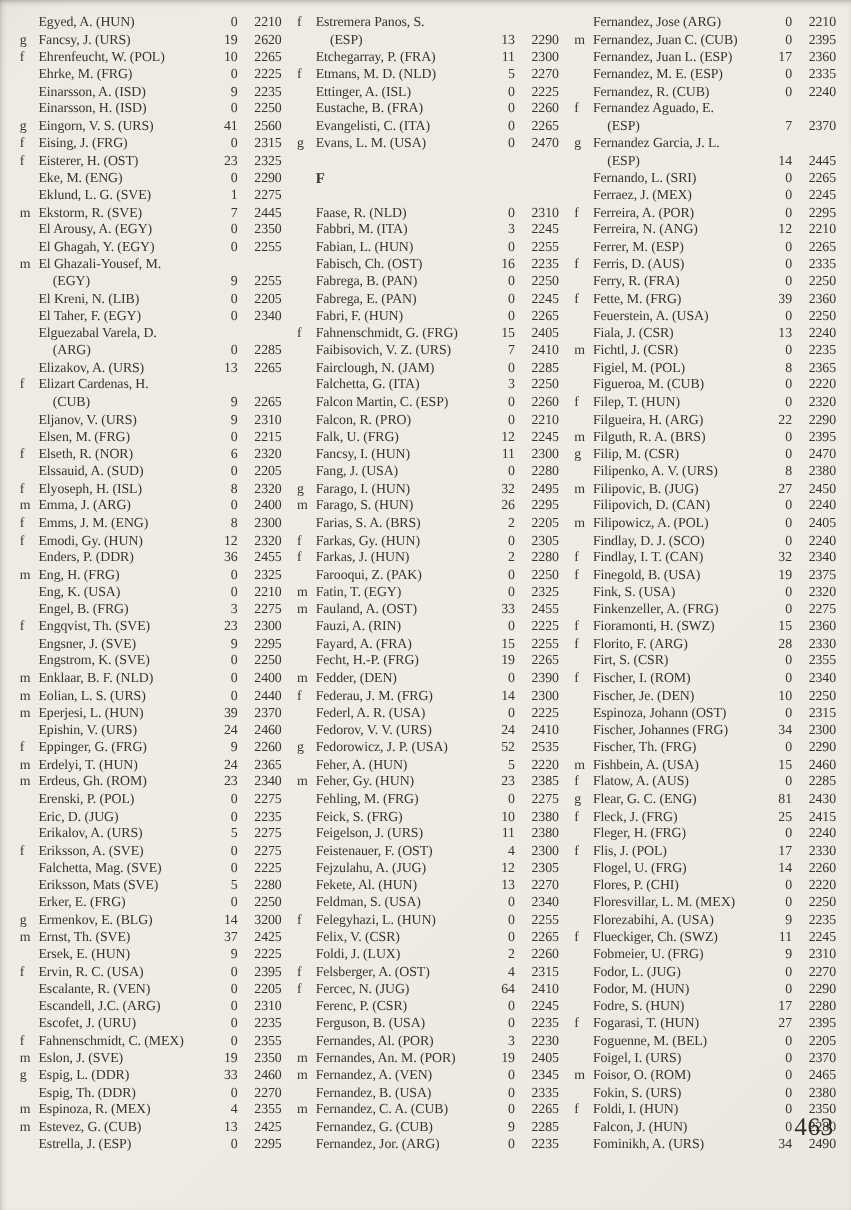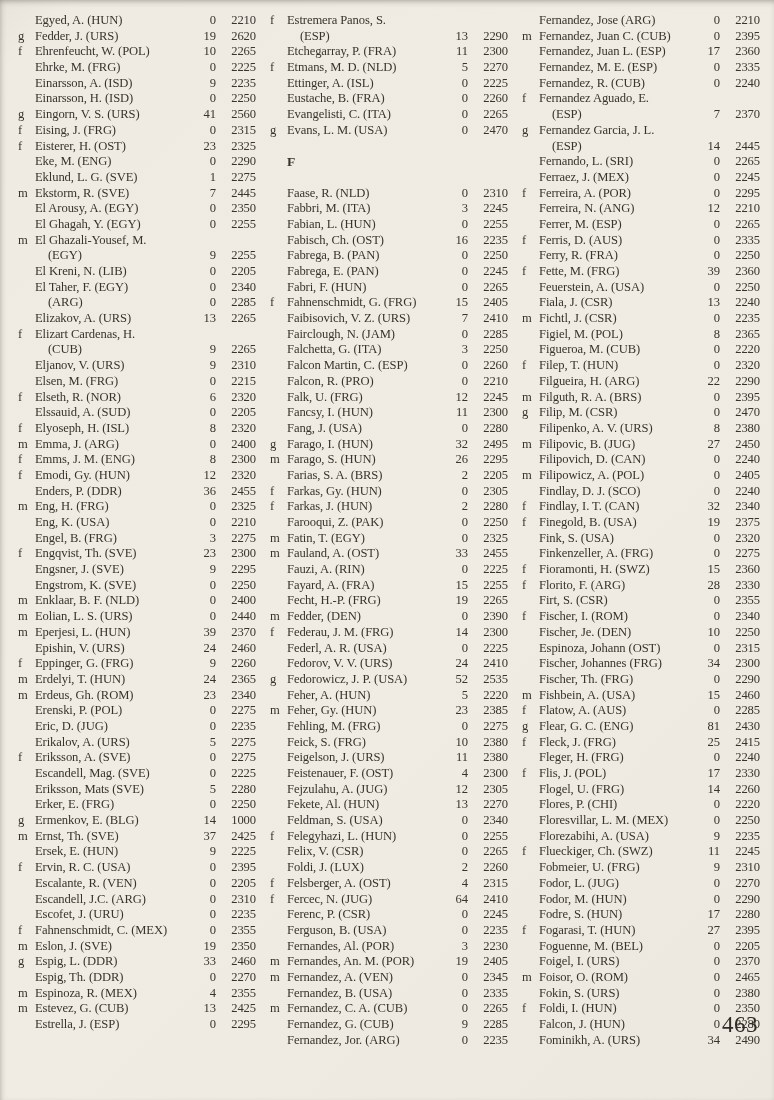--- a/index.html
+++ b/index.html
@@ -55,21 +55,21 @@
   <div class="columns">
     <div class="col">
         <div class="row">
           <span class="flag"></span>
           <span class="name">Egyed, A. (HUN)</span>
           <span class="games">0</span>
           <span class="rating">2210</span>
         </div>
         <div class="row">
           <span class="flag">g</span>
-          <span class="name">Fedder, J. (URS)</span>
+          <span class="name">Fancsy, J. (URS)</span>
           <span class="games">19</span>
           <span class="rating">2620</span>
         </div>
         <div class="row">
           <span class="flag">f</span>
           <span class="name">Ehrenfeucht, W. (POL)</span>
           <span class="games">10</span>
           <span class="rating">2265</span>
         </div>
         <div class="row">
@@ -155,20 +155,24 @@
           <span class="rating">2205</span>
         </div>
         <div class="row">
           <span class="flag"></span>
           <span class="name">El Taher, F. (EGY)</span>
           <span class="games">0</span>
           <span class="rating">2340</span>
         </div>
         <div class="row">
           <span class="flag"></span>
+          <span class="name">Elguezabal Varela, D.</span>
+        </div>
+        <div class="row">
+          <span class="flag"></span>
           <span class="name cont">(ARG)</span>
           <span class="games">0</span>
           <span class="rating">2285</span>
         </div>
         <div class="row">
           <span class="flag"></span>
           <span class="name">Elizakov, A. (URS)</span>
           <span class="games">13</span>
           <span class="rating">2265</span>
         </div>
@@ -333,41 +337,41 @@
           <span class="rating">2275</span>
         </div>
         <div class="row">
           <span class="flag">f</span>
           <span class="name">Eriksson, A. (SVE)</span>
           <span class="games">0</span>
           <span class="rating">2275</span>
         </div>
         <div class="row">
           <span class="flag"></span>
-          <span class="name">Escandell, Mag. (SVE)</span>
+          <span class="name">Falchetta, Mag. (SVE)</span>
           <span class="games">0</span>
           <span class="rating">2225</span>
         </div>
         <div class="row">
           <span class="flag"></span>
           <span class="name">Eriksson, Mats (SVE)</span>
           <span class="games">5</span>
           <span class="rating">2280</span>
         </div>
         <div class="row">
           <span class="flag"></span>
           <span class="name">Erker, E. (FRG)</span>
           <span class="games">0</span>
           <span class="rating">2250</span>
         </div>
         <div class="row">
           <span class="flag">g</span>
           <span class="name">Ermenkov, E. (BLG)</span>
           <span class="games">14</span>
-          <span class="rating">1000</span>
+          <span class="rating">3200</span>
         </div>
         <div class="row">
           <span class="flag">m</span>
           <span class="name">Ernst, Th. (SVE)</span>
           <span class="games">37</span>
           <span class="rating">2425</span>
         </div>
         <div class="row">
           <span class="flag"></span>
           <span class="name">Ersek, E. (HUN)</span>

